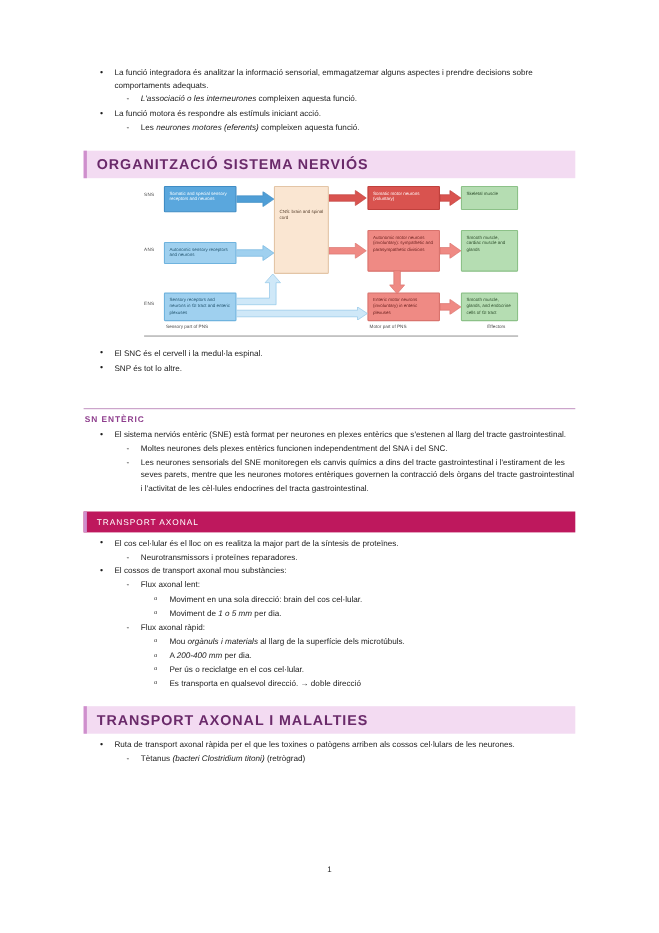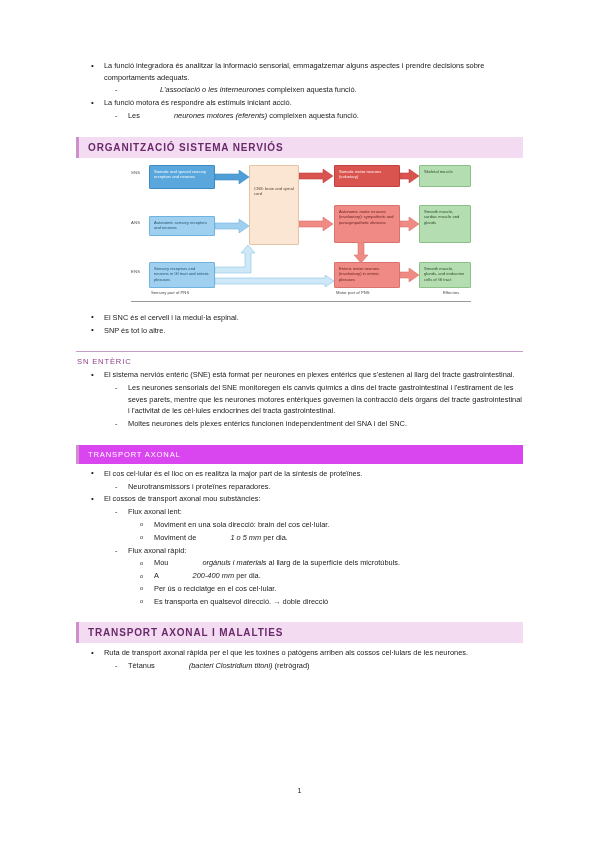--- a/index.html
+++ b/index.html
@@ -67,50 +67,51 @@
     padding-left: 78px;
   }
   li.b3::before {
     content: "o";
     position: absolute;
     left: 64px;
     top: 0.5px;
     font-size: 5.3px;
     line-height: 11.6px;
   }
-  .it { font-style: italic; margin-left: 32px; }
+  .it { font-style: italic; }
   .ul { }
 
   
   .sec-pink {
     background: #f3dbf2;
     color: #6a2a6a;
-    font-size: 10px;
+    font-size: 13px;
     letter-spacing: 0.85px;
     font-weight: bold;
     padding: 5px 0 5px 9px;
     border-left: 3px solid #cf8fcd;
     box-sizing: border-box;
   }
   .sec-purple {
-    background: #d946ef;
+    background: #be185d;
     color: #ffffff;
     font-size: 7.6px;
     letter-spacing: 0.85px;
     padding: 5px 0 5px 9px;
     border-left: 3px solid #cf8fcd;
     box-sizing: border-box;
   }
   .sec-plain {
     color: #8d3c8c;
     font-size: 7.6px;
     letter-spacing: 0.85px;
-    font-weight: normal;
+    font-weight: bold;
     border-top: 1.4px solid #c79cc6;
     padding: 5px 0 3px 1px;
+    margin-top: 16px;
   }
 
   .sp4  { height: 4px; }
   .sp10 { height: 10px; }
   .sp14 { height: 14px; }
 
   
   .diagram {
     position: relative;
     width: 340px;
@@ -252,22 +253,22 @@
     <li class="b1">El SNC és el cervell i la medul·la espinal.</li>
     <li class="b1">SNP és tot lo altre.</li>
   </ul>
 
   <div class="sp14"></div>
 
   <div class="sec-plain">SN ENTÈRIC</div>
 
   <ul class="lvl1">
     <li class="b1">El sistema nerviós entèric (SNE) està format per neurones en plexes entèrics que s'estenen al llarg del tracte gastrointestinal.</li>
+    <li class="b2">Moltes neurones dels plexes entèrics funcionen independentment del SNA i del SNC.</li>
     <li class="b2">Les neurones sensorials del SNE monitoregen els canvis químics a dins del tracte gastrointestinal i l'estirament de les seves parets, mentre que les neurones motores entèriques governen la contracció dels òrgans del tracte gastrointestinal i l'activitat de les cèl·lules endocrines del tracta gastrointestinal.</li>
-    <li class="b2">Moltes neurones dels plexes entèrics funcionen independentment del SNA i del SNC.</li>
   </ul>
 
   <div class="sp14"></div>
 
   <div class="sec-purple">TRANSPORT AXONAL</div>
 
   <div class="sp4"></div>
 
   <ul class="lvl1">
     <li class="b1">El cos cel·lular és el lloc on es realitza la major part de la síntesis de proteïnes.</li>

